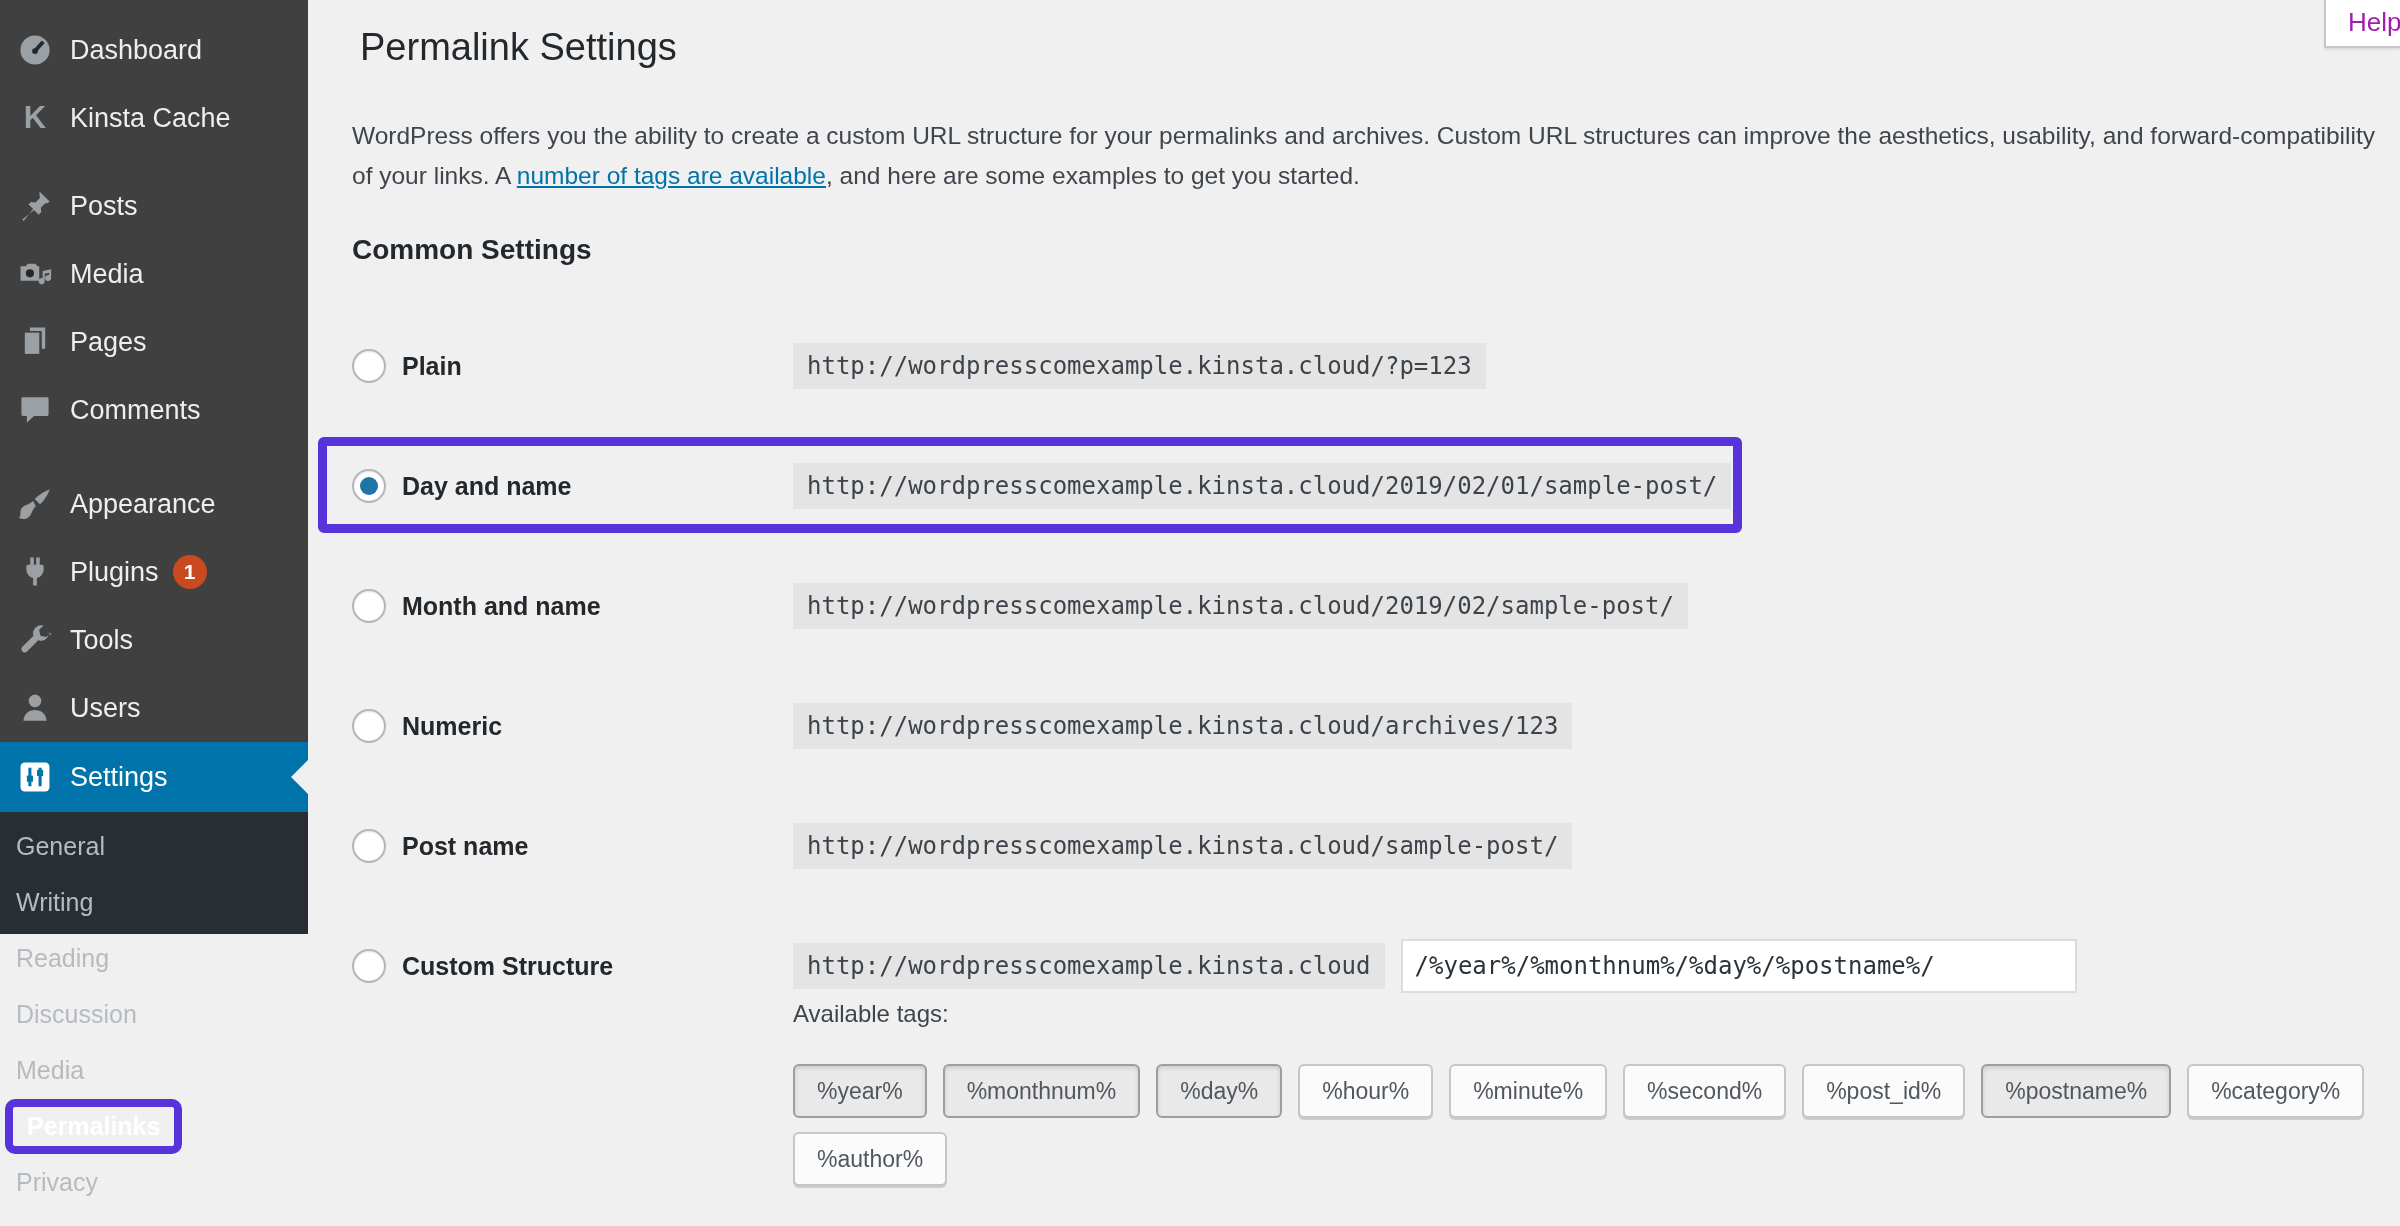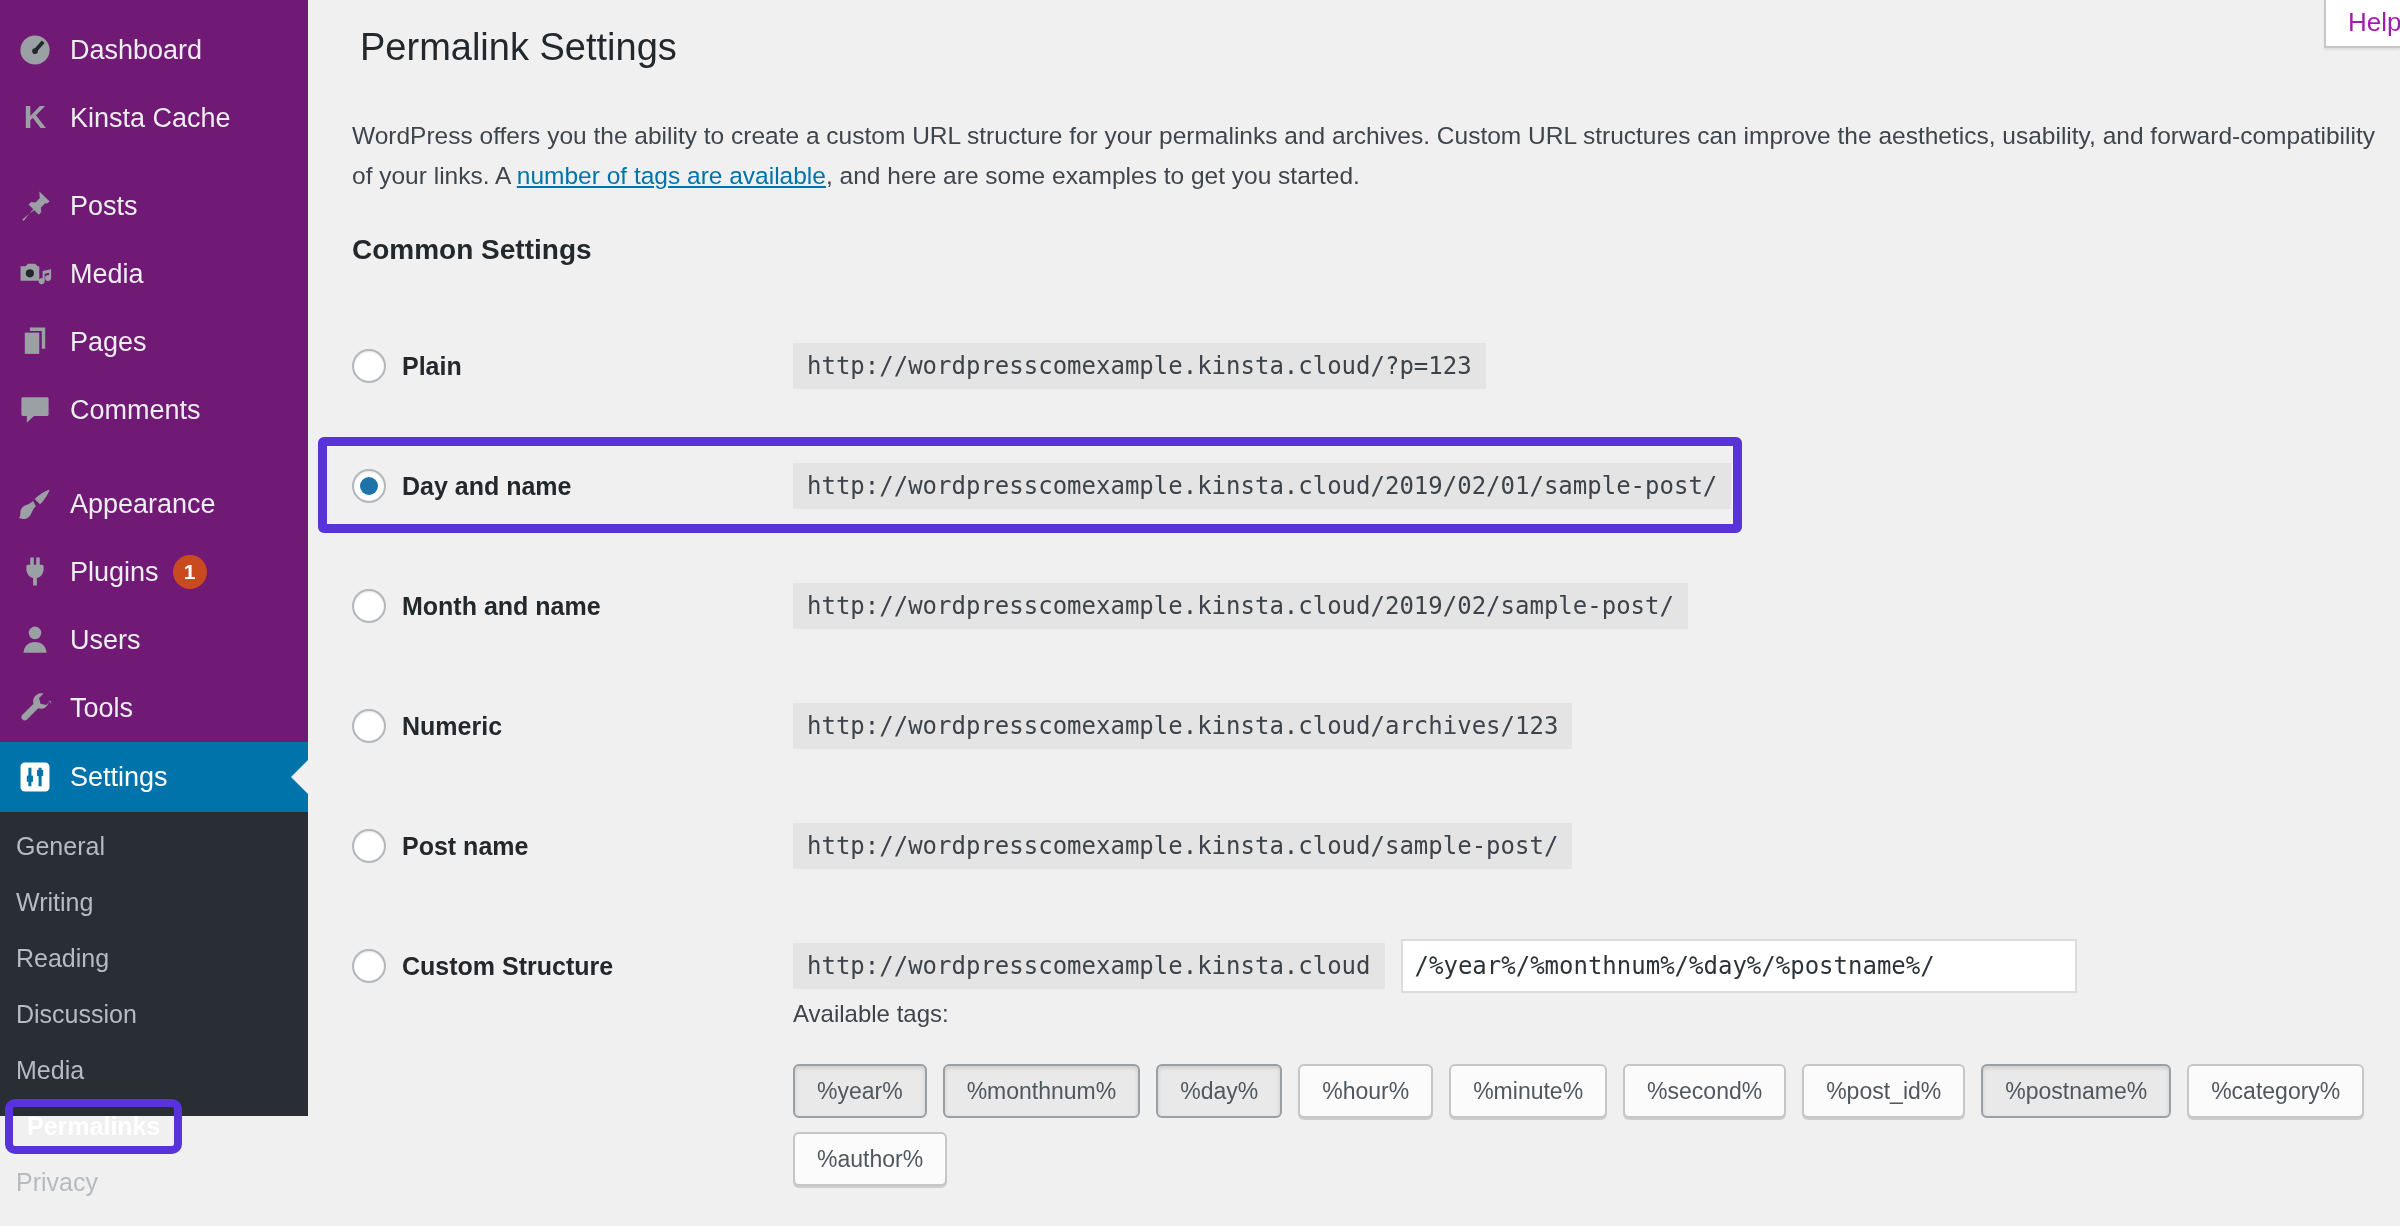--- a/index.html
+++ b/index.html
@@ -5,22 +5,22 @@
   * { margin:0; padding:0; box-sizing:border-box; }
   html,body { width:2400px; height:1226px; }
   body {
     position:relative; overflow:hidden;
     background:#f0f0f1; color:#3f454c;
     font-family:"Liberation Sans", sans-serif;
   }
 
   
   .sidebar {
-    position:absolute; left:0; top:0; width:308px; height:1116px;
-    background:#701a75; z-index:2;
+    position:absolute; left:0; top:0; width:308px; height:934px;
+    background:#404040; z-index:2;
   }
   .menu { padding-top:16px; }
   .menu-item {
     height:68px; display:flex; align-items:center;
     padding-left:16px; color:#eceeef; font-size:27px; cursor:pointer;
   }
   .menu-item .icon {
     width:38px; height:38px; margin-right:16px; flex:none;
     color:#9ba0a5; display:flex; align-items:center; justify-content:center;
   }
@@ -212,34 +212,34 @@
             <path d="M7.2 1.5v4.3H5.9a1 1 0 0 0-1 1V8.5a5.1 5.1 0 0 0 4 5V18h2.2v-4.5a5.1 5.1 0 0 0 4-5V6.8a1 1 0 0 0-1-1h-1.3V1.5h-2.1v4.3H9.3V1.5z"></path>
           </svg>
       </span>
       <span>Plugins</span>
       <span class="badge">1</span>
     </div>
 
     <div class="menu-item">
       <span class="icon">
         <svg viewBox="0 0 20 20" fill="currentColor">
+            <path d="M18.2 5.6a4.8 4.8 0 0 1-6.3 4.6l-6.6 6.5a1.9 1.9 0 0 1-2.7-2.7L9.1 7.5a4.8 4.8 0 0 1 5.9-6l-2.6 2.6.8 3.4 3.4.8 2.6-2.6c.3.6.4 1.2.4 1.9z"></path>
+          </svg>
+      </span>
+      <span>Tools</span>
+    </div>
+
+    <div class="menu-item">
+      <span class="icon">
+        <svg viewBox="0 0 20 20" fill="currentColor">
             <circle cx="10" cy="5.8" r="3.7"></circle>
             <path d="M3.2 17.5c.4-4.2 3.1-6.3 6.8-6.3s6.4 2.1 6.8 6.3z"></path>
           </svg>
       </span>
       <span>Users</span>
-    </div>
-
-    <div class="menu-item">
-      <span class="icon">
-        <svg viewBox="0 0 20 20" fill="currentColor">
-            <path d="M18.2 5.6a4.8 4.8 0 0 1-6.3 4.6l-6.6 6.5a1.9 1.9 0 0 1-2.7-2.7L9.1 7.5a4.8 4.8 0 0 1 5.9-6l-2.6 2.6.8 3.4 3.4.8 2.6-2.6c.3.6.4 1.2.4 1.9z"></path>
-          </svg>
-      </span>
-      <span>Tools</span>
     </div>
 
     <div class="menu-item active">
       <span class="icon">
         <svg viewBox="0 0 20 20" fill="currentColor">
             <rect x="1.5" y="1.5" width="17" height="17" rx="2.5"></rect>
             <path d="M7 4.5v11M13 4.5v11" stroke="#0073aa" stroke-width="1.8" fill="none"></path>
             <rect x="5.2" y="9.2" width="3.6" height="3.6" fill="#0073aa"></rect>
             <rect x="11.2" y="5.8" width="3.6" height="3.6" fill="#0073aa"></rect>
           </svg>

